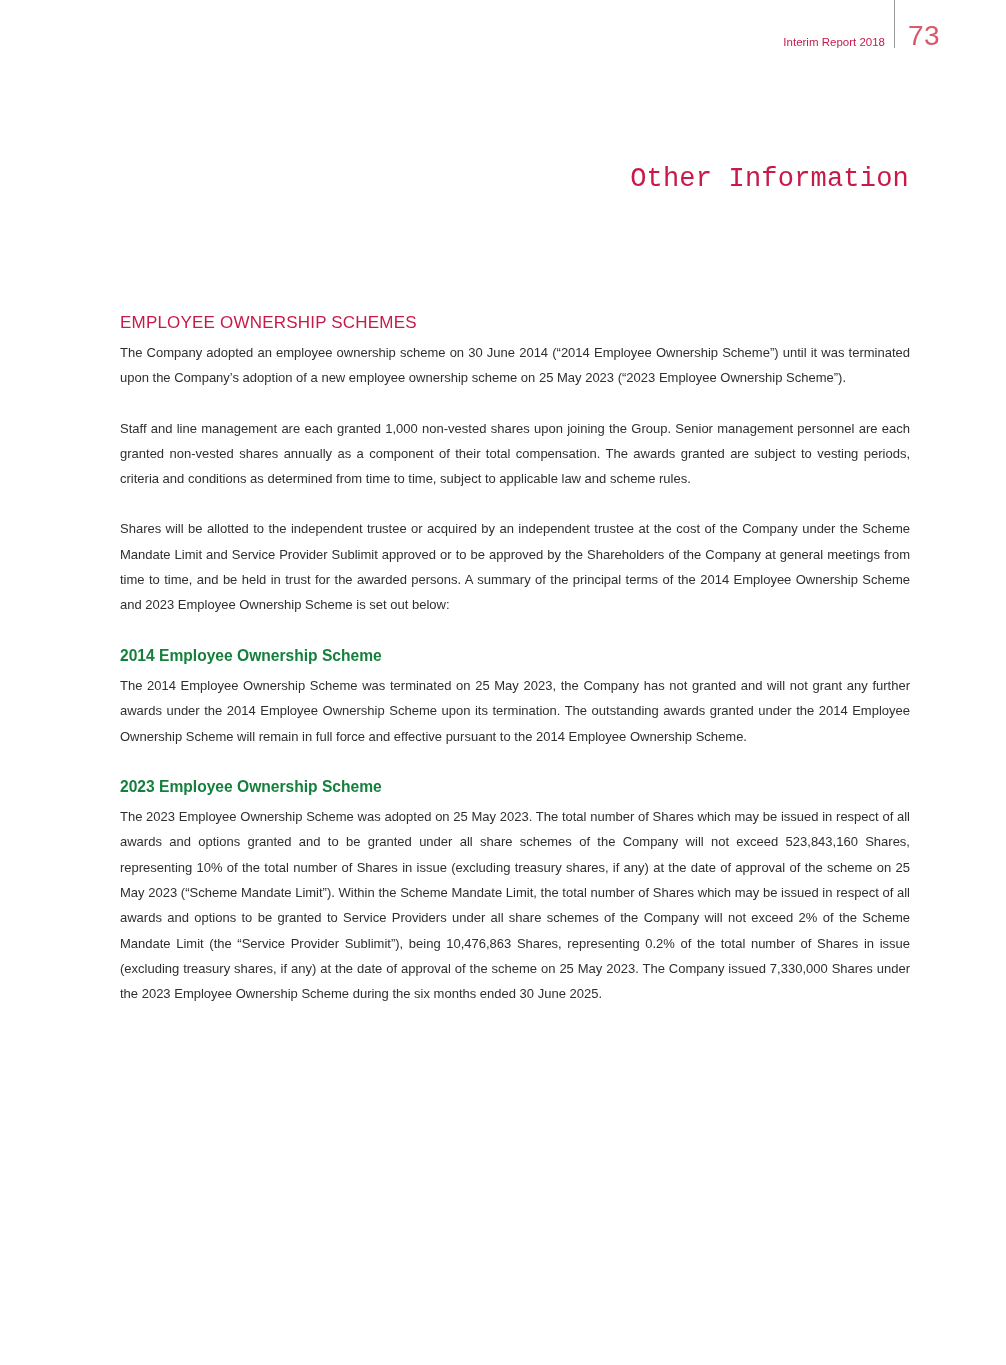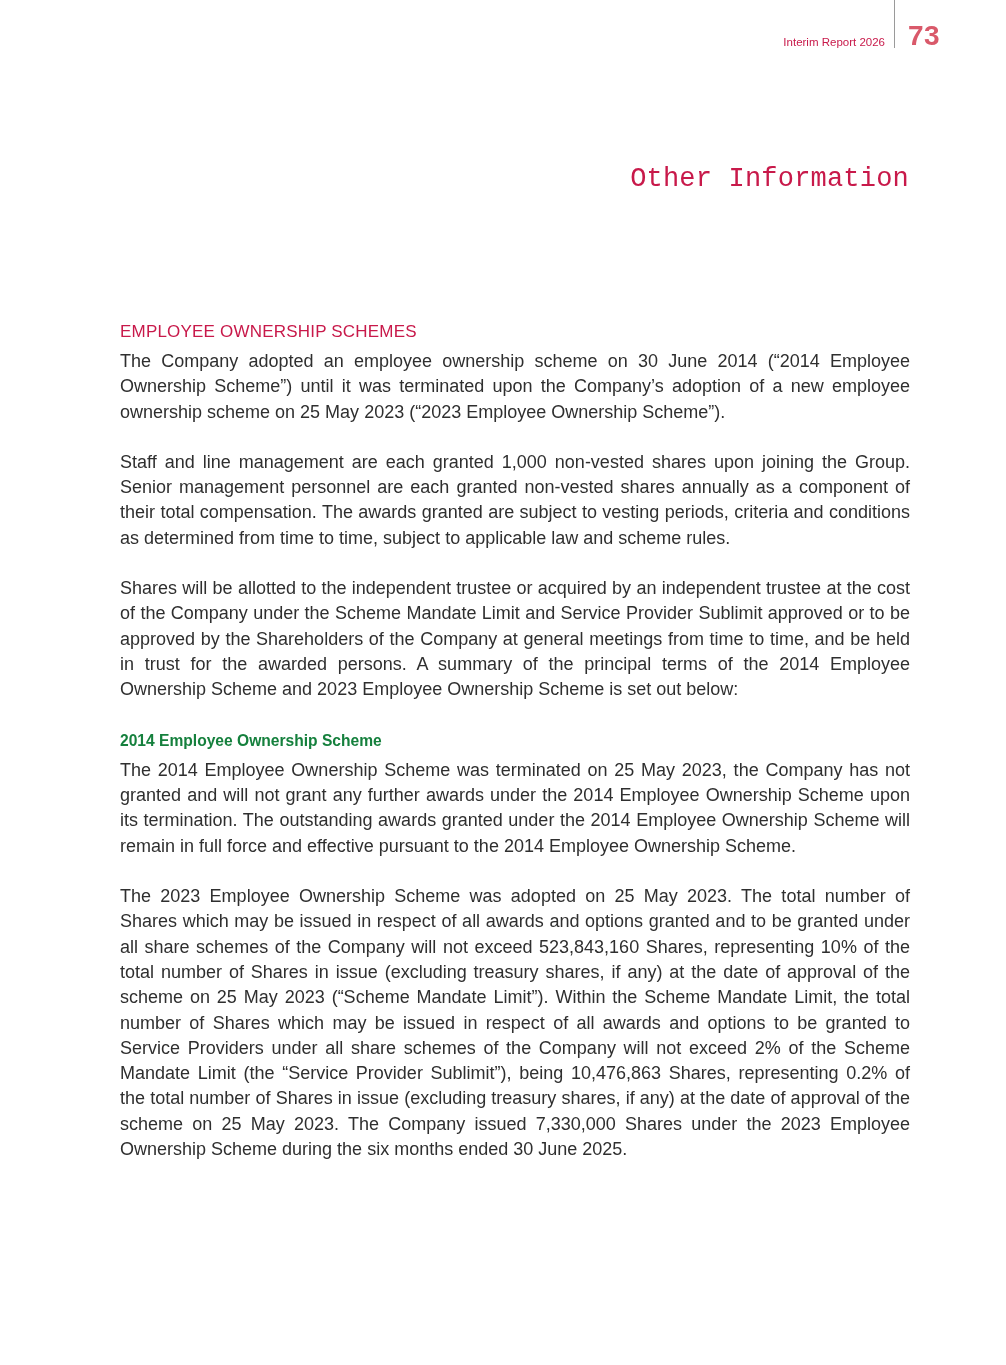--- a/index.html
+++ b/index.html
@@ -37,76 +37,77 @@
       width: 1px;
       height: 48px;
       background: #9a9a9a;
     }
     .page-number {
       position: absolute;
       left: 908px;
       top: 20px;
       font-size: 28px;
       color: #d9596a;
-      font-weight: 700;
+      font-weight: 400;
       letter-spacing: 0.5px;
     }
     .page-title {
       position: absolute;
       right: 97px;
       top: 164px;
       font-size: 27px;
       color: #c8194a;
       white-space: nowrap;
       letter-spacing: 0.2px;
     }
     .content {
       position: absolute;
       left: 120px;
-      top: 320px;
+      top: 311px;
       width: 790px;
     }
     .section-heading {
       font-size: 17px;
       color: #c8194a;
       margin: 0 0 5px 0;
       letter-spacing: 0.2px;
       line-height: 24px;
       font-weight: normal;
     }
     .para {
-      font-size: 18px;
+      font-size: 13px;
       line-height: 25.3px;
       text-align: justify;
       margin: 0 0 25px 0;
       color: #2f2f2f;
     }
     .sub-heading {
       font-size: 15.6px;
       font-weight: bold;
       line-height: 25.3px;
       margin: 0 0 5px 0;
       color: #15803d;
     }
   </style>
 </head>
 <body>
 
 <div class="header">
-  <span class="header-label">Interim Report 2026</span>
+  <span class="header-label">Interim Report 2018</span>
 </div>
 <div class="header-rule"></div>
 <span class="page-number">73</span>
 
 <h1 class="page-title" style="margin:0;font-weight:normal;font-family:Liberation Mono, monospace;">Other Information</h1>
 
 <div class="content">
   <h2 class="section-heading">EMPLOYEE OWNERSHIP SCHEMES</h2>
 
   <p class="para">The Company adopted an employee ownership scheme on 30 June 2014 (“2014 Employee Ownership Scheme”) until it was terminated upon the Company’s adoption of a new employee ownership scheme on 25 May 2023 (“2023 Employee Ownership Scheme”).</p>
   <p class="para">Staff and line management are each granted 1,000 non-vested shares upon joining the Group. Senior management personnel are each granted non-vested shares annually as a component of their total compensation. The awards granted are subject to vesting periods, criteria and conditions as determined from time to time, subject to applicable law and scheme rules.</p>
   <p class="para">Shares will be allotted to the independent trustee or acquired by an independent trustee at the cost of the Company under the Scheme Mandate Limit and Service Provider Sublimit approved or to be approved by the Shareholders of the Company at general meetings from time to time, and be held in trust for the awarded persons. A summary of the principal terms of the 2014 Employee Ownership Scheme and 2023 Employee Ownership Scheme is set out below:</p>
 
   <h3 class="sub-heading">2014 Employee Ownership Scheme</h3>
   <p class="para">The 2014 Employee Ownership Scheme was terminated on 25 May 2023, the Company has not granted and will not grant any further awards under the 2014 Employee Ownership Scheme upon its termination. The outstanding awards granted under the 2014 Employee Ownership Scheme will remain in full force and effective pursuant to the 2014 Employee Ownership Scheme.</p>
 
+  <h3 class="sub-heading">2023 Employee Ownership Scheme</h3>
   <p class="para">The 2023 Employee Ownership Scheme was adopted on 25 May 2023. The total number of Shares which may be issued in respect of all awards and options granted and to be granted under all share schemes of the Company will not exceed 523,843,160 Shares, representing 10% of the total number of Shares in issue (excluding treasury shares, if any) at the date of approval of the scheme on 25 May 2023 (“Scheme Mandate Limit”). Within the Scheme Mandate Limit, the total number of Shares which may be issued in respect of all awards and options to be granted to Service Providers under all share schemes of the Company will not exceed 2% of the Scheme Mandate Limit (the “Service Provider Sublimit”), being 10,476,863 Shares, representing 0.2% of the total number of Shares in issue (excluding treasury shares, if any) at the date of approval of the scheme on 25 May 2023. The Company issued 7,330,000 Shares under the 2023 Employee Ownership Scheme during the six months ended 30 June 2025.</p>
 </div>
 
 </body></html>

